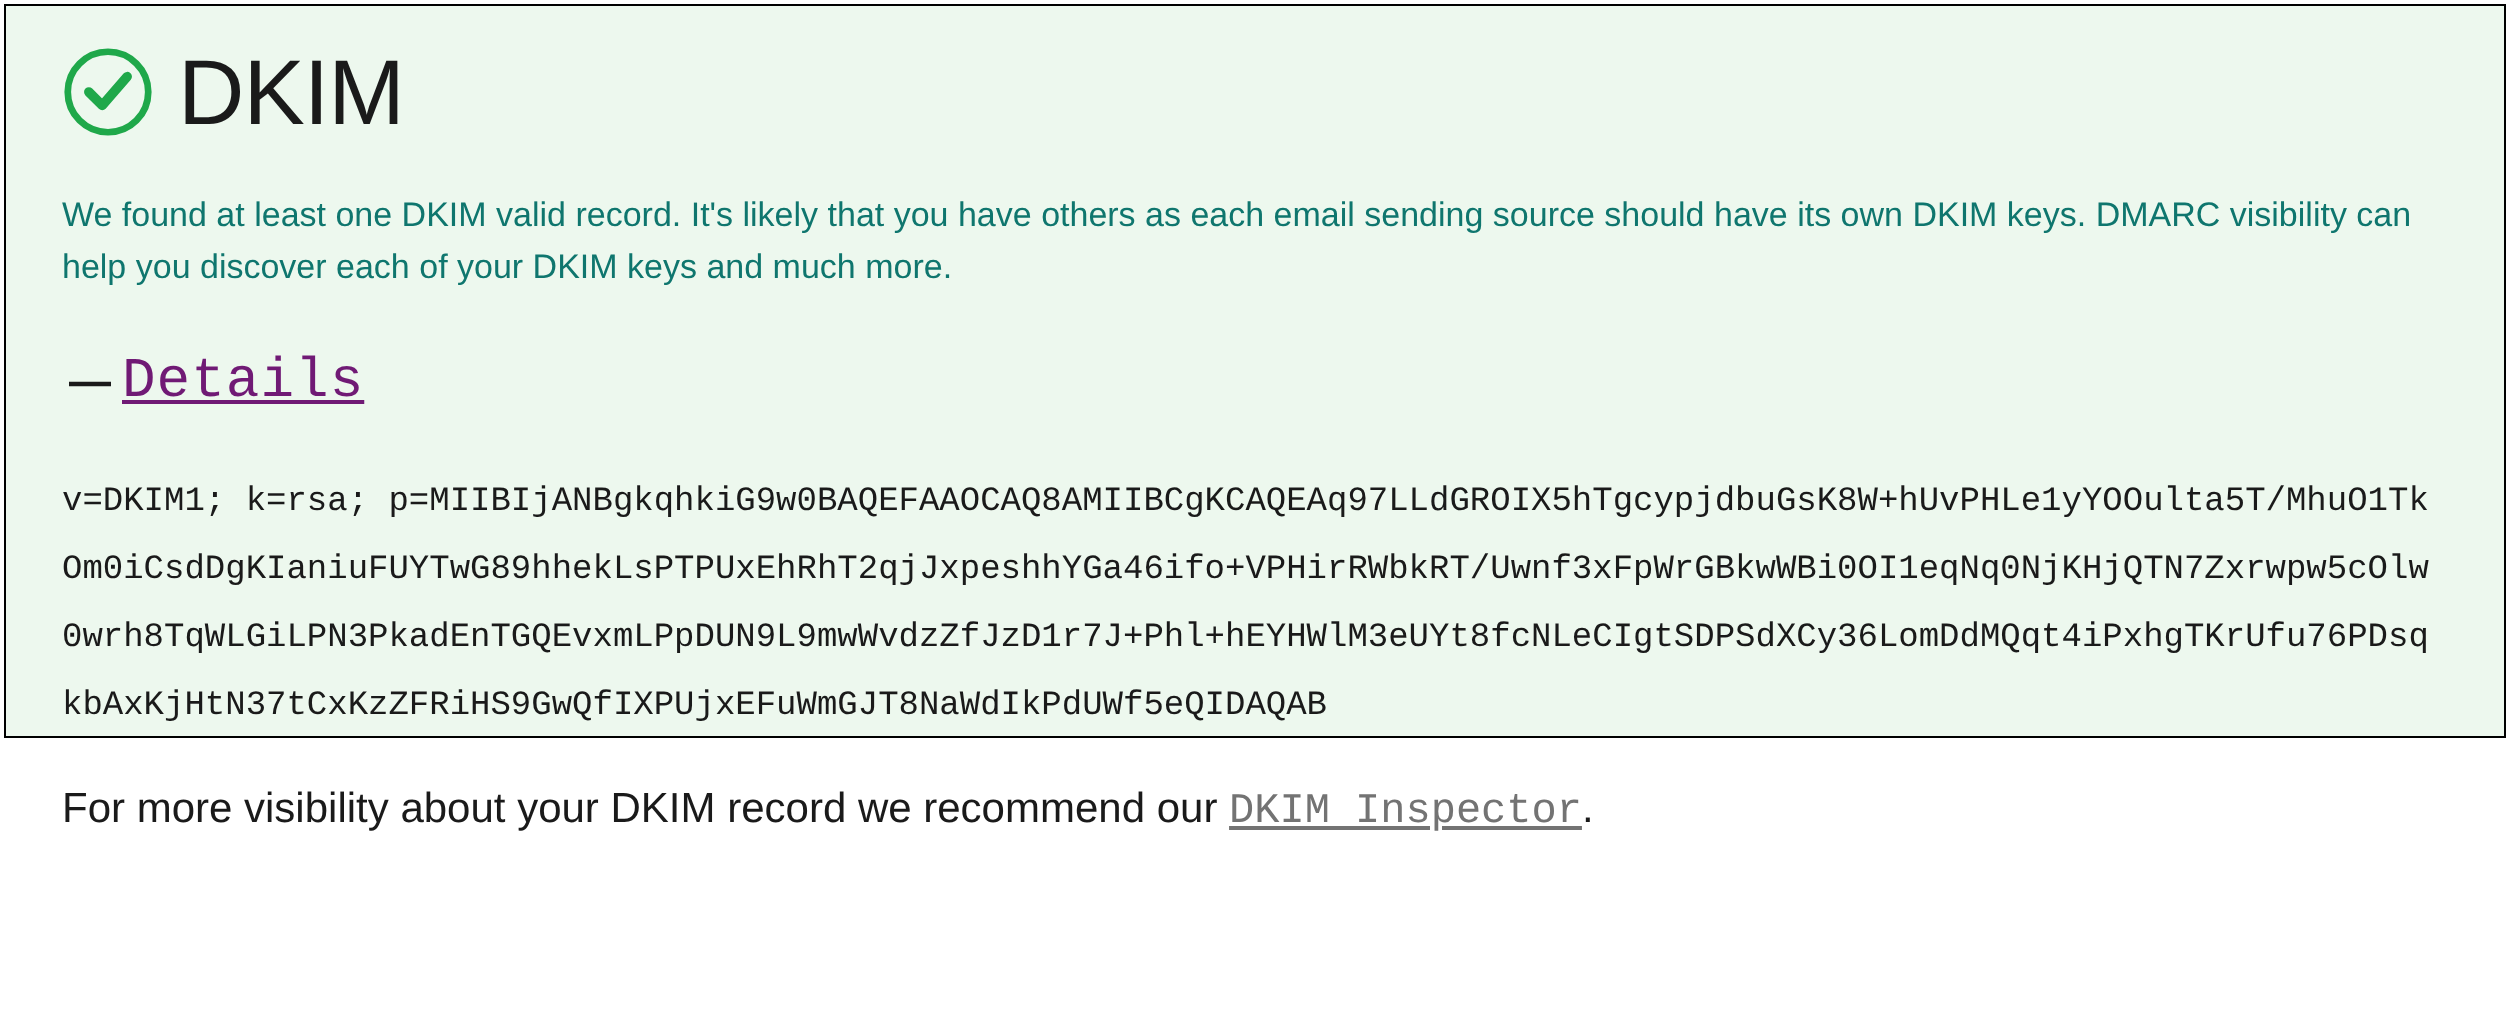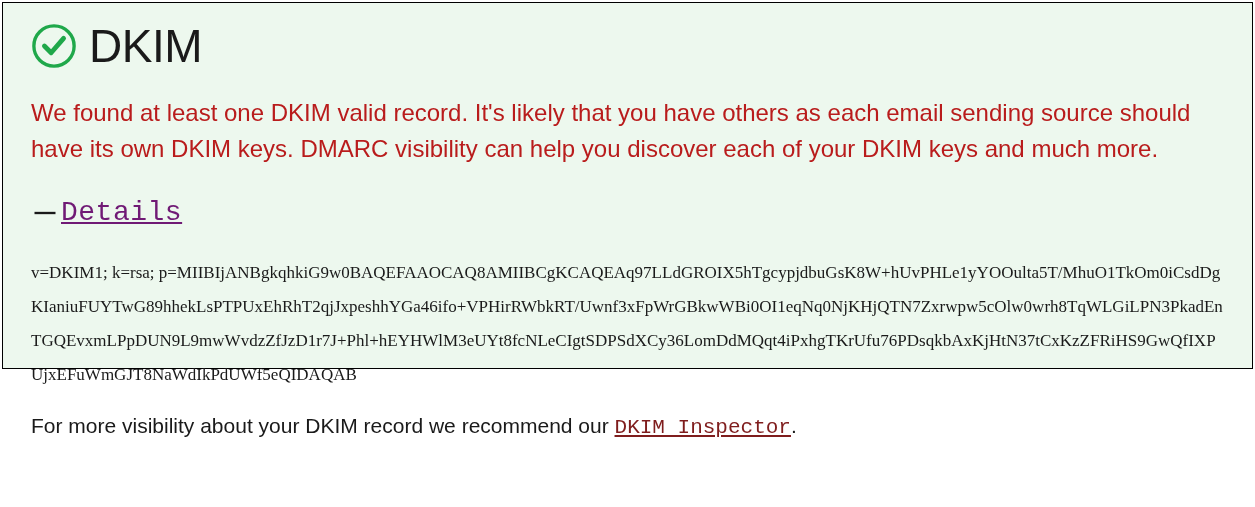--- a/index.html
+++ b/index.html
@@ -32,23 +32,23 @@
       height: 46px;
       flex-shrink: 0;
     }
     .title {
       font-size: 46px;
       font-weight: 400;
       color: #1a1a1a;
       letter-spacing: -0.5px;
     }
     .description {
-      font-size: 24px;
+      font-size: 17px;
       line-height: 1.5;
-      color: #b91c1c;
+      color: #0f766e;
       margin-bottom: 30px;
     }
     .details-toggle {
       display: inline-flex;
       align-items: center;
       gap: 2px;
       font-family: "Courier New", Courier, monospace;
       font-size: 28px;
       color: #701a75;
       text-decoration: underline;
@@ -57,36 +57,36 @@
       letter-spacing: 0.5px;
     }
     .minus-icon {
       width: 28px;
       height: 28px;
       stroke: #1a1a1a;
       stroke-width: 2;
       flex-shrink: 0;
     }
     .record {
-      font-family: Liberation Serif, serif;
+      font-family: Liberation Mono, monospace;
       font-size: 17px;
       line-height: 2.0;
       color: #1a1a1a;
       word-break: break-all;
       margin-bottom: 22px;
     }
     .footer-text {
       font-size: 21px;
       color: #1a1a1a;
     }
     .footer-link {
       font-family: "Courier New", Courier, monospace;
       font-size: 21px;
       text-decoration: underline;
-      color: #7f1d1d;
+      color: #737373;
       cursor: pointer;
     }
   </style>
 </head>
 <body>
 
 <div class="panel">
   <div class="header">
     <svg class="check-icon" viewBox="0 0 48 48">
       <circle cx="24" cy="24" r="21" fill="none" stroke="#1fa84a" stroke-width="3.5"></circle>

